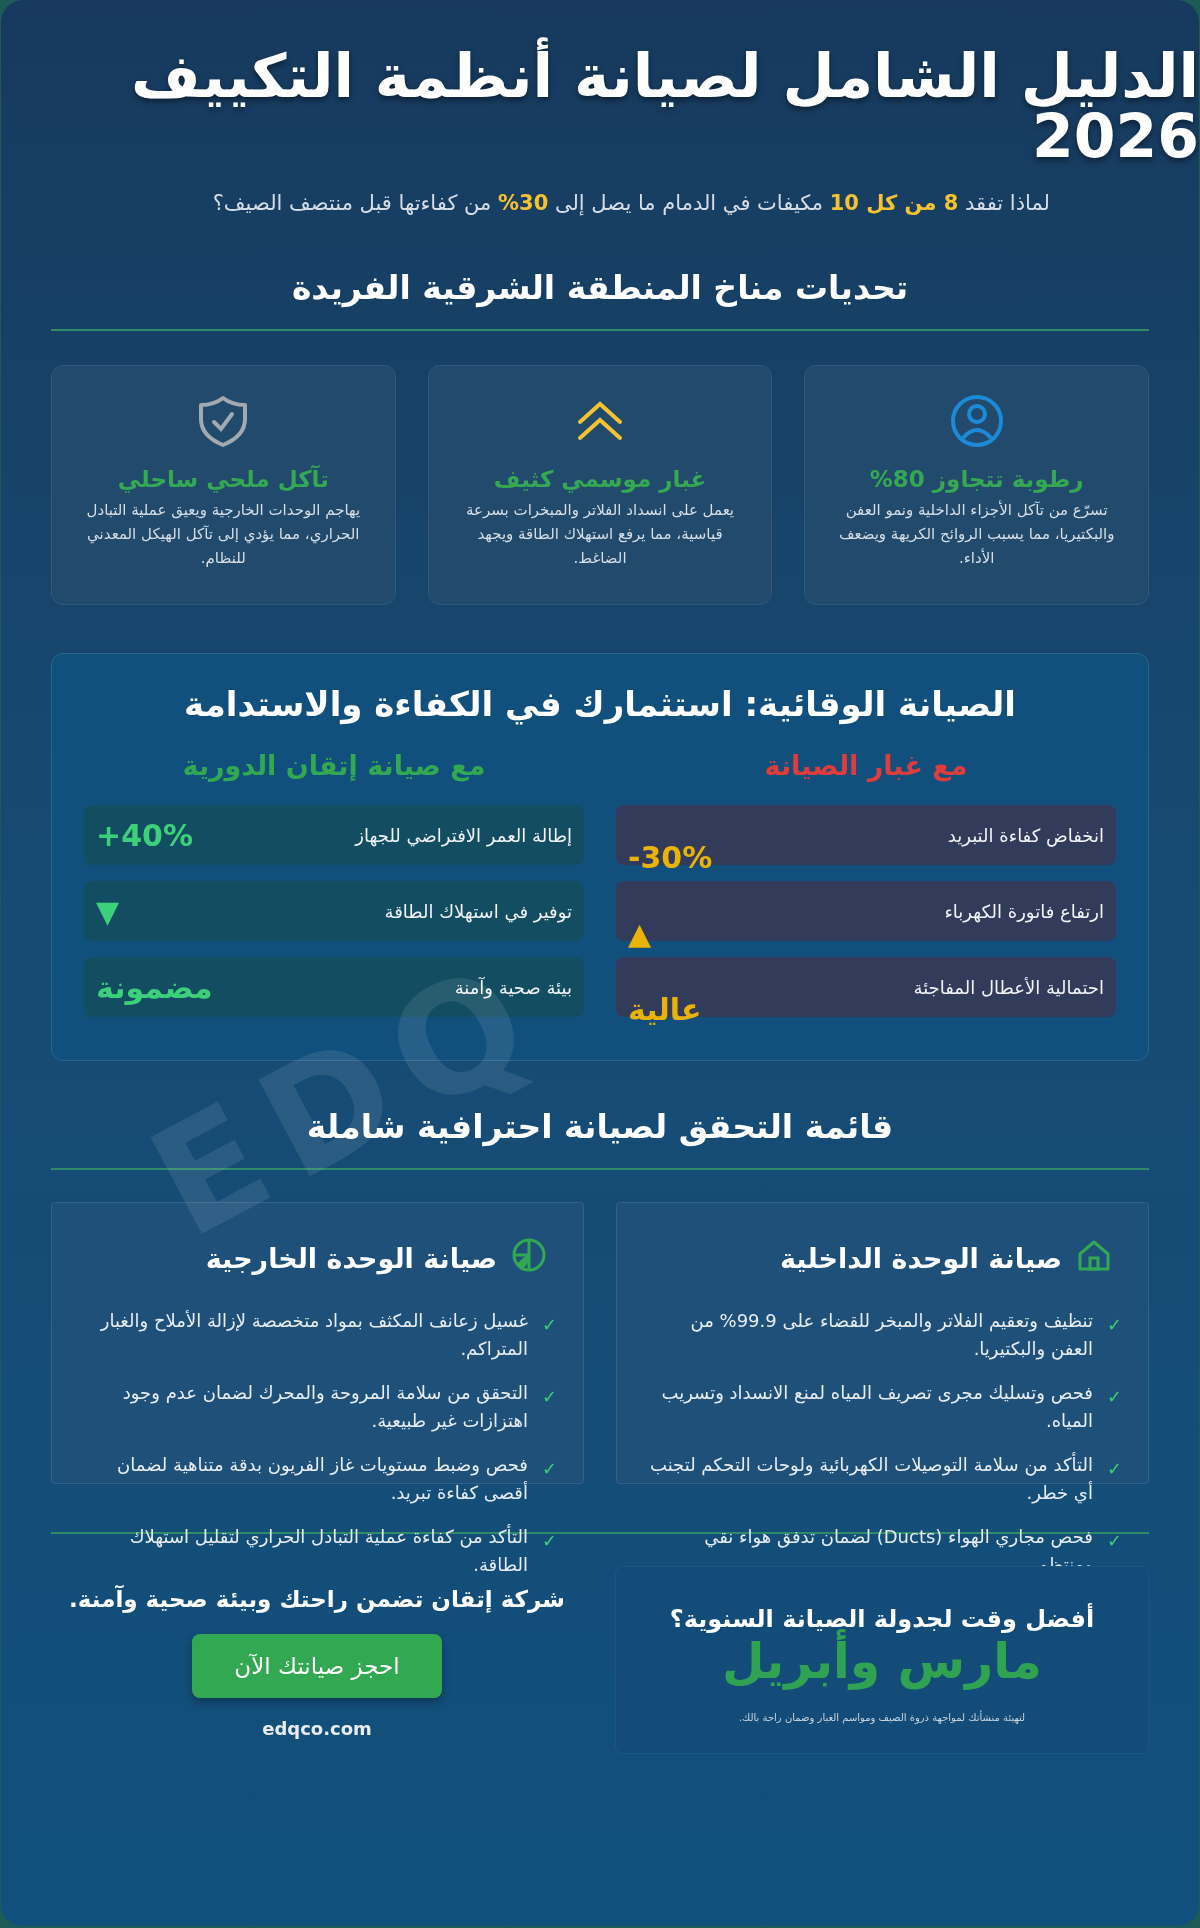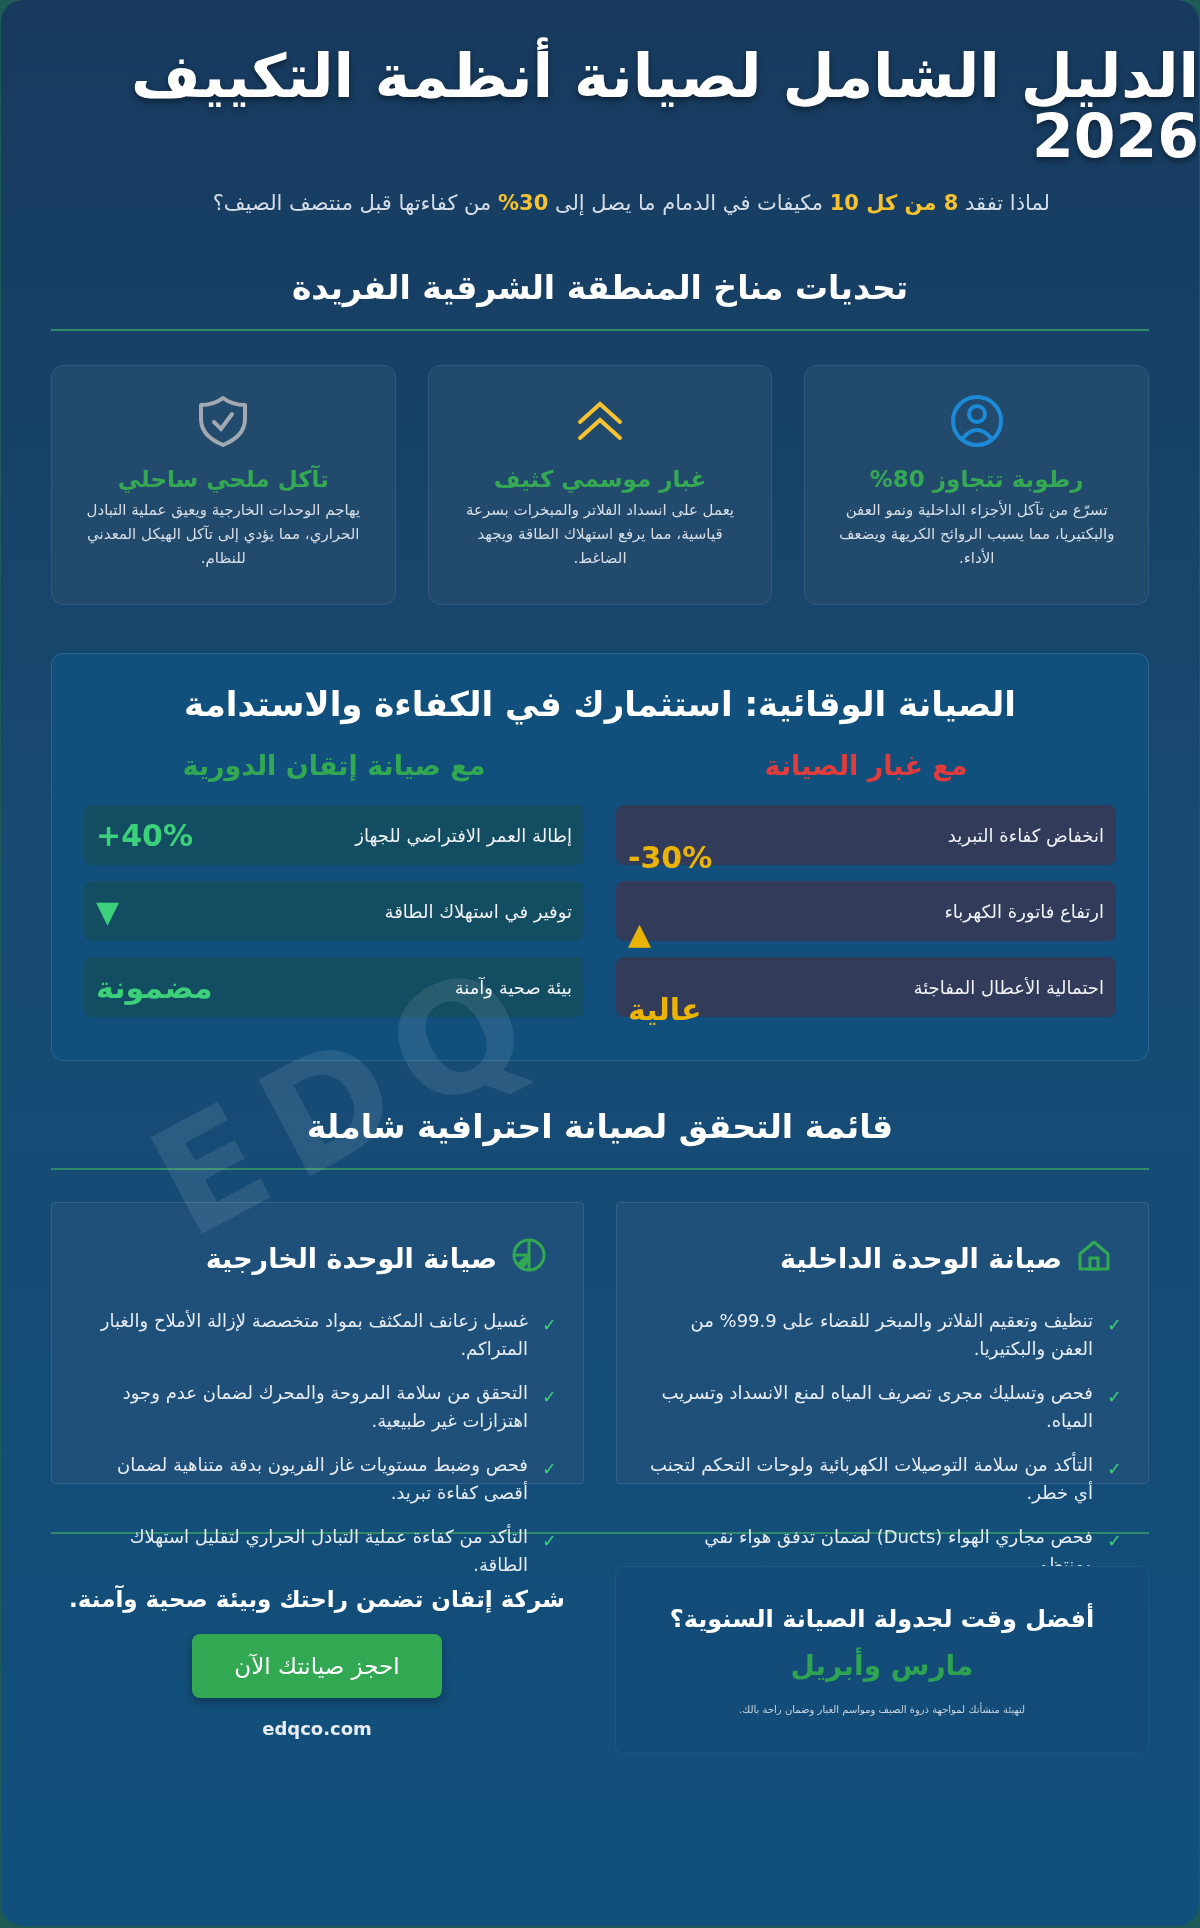--- a/index.html
+++ b/index.html
@@ -75,21 +75,21 @@
   .lcard .head span { font-size:27px; font-weight:bold; }
   .lcard ul { list-style:none; margin:0; padding:0; }
   .lcard li { display:flex; gap:14px; margin-bottom:16px; font-size:18px; line-height:28px; color:#e8edf3; }
   .lcard li .chk { color:#3dd07a; font-size:18px; flex:0 0 auto; padding-top:4px; }
   .cta { display:flex; gap:32px; margin:32px 50px 0; }
   .best {
     flex:1; height:188px; box-sizing:border-box; text-align:center; padding-top:38px;
     background:#134c78; border:1px solid #1a5884; border-radius:8px;
   }
   .best .q { font-size:24px; font-weight:bold; }
-  .best .months { font-size:28px; font-weight:bold; color:#2fa352; margin-top:16px; }
+  .best .months { font-size:49px; font-weight:bold; color:#2fa352; margin-top:0; }
   .best .note { font-size:10px; color:#c9d4de; margin-top:22px; }
   .promo { flex:1; text-align:center; padding-top:20px; }
   .promo .tag { font-size:23px; font-weight:bold; }
   .promo button {
     margin-top:22px; width:250px; height:64px; border:none; border-radius:8px;
     background:#32a852; color:#fff; font-family:"DejaVu Sans", sans-serif;
     font-size:23px; font-weight:normal; box-shadow:0 4px 10px rgba(0,0,0,0.3); cursor:pointer;
   }
   .promo .site { margin-top:20px; font-size:18px; font-weight:bold; color:#e8edf3; direction:ltr; }
 </style>

